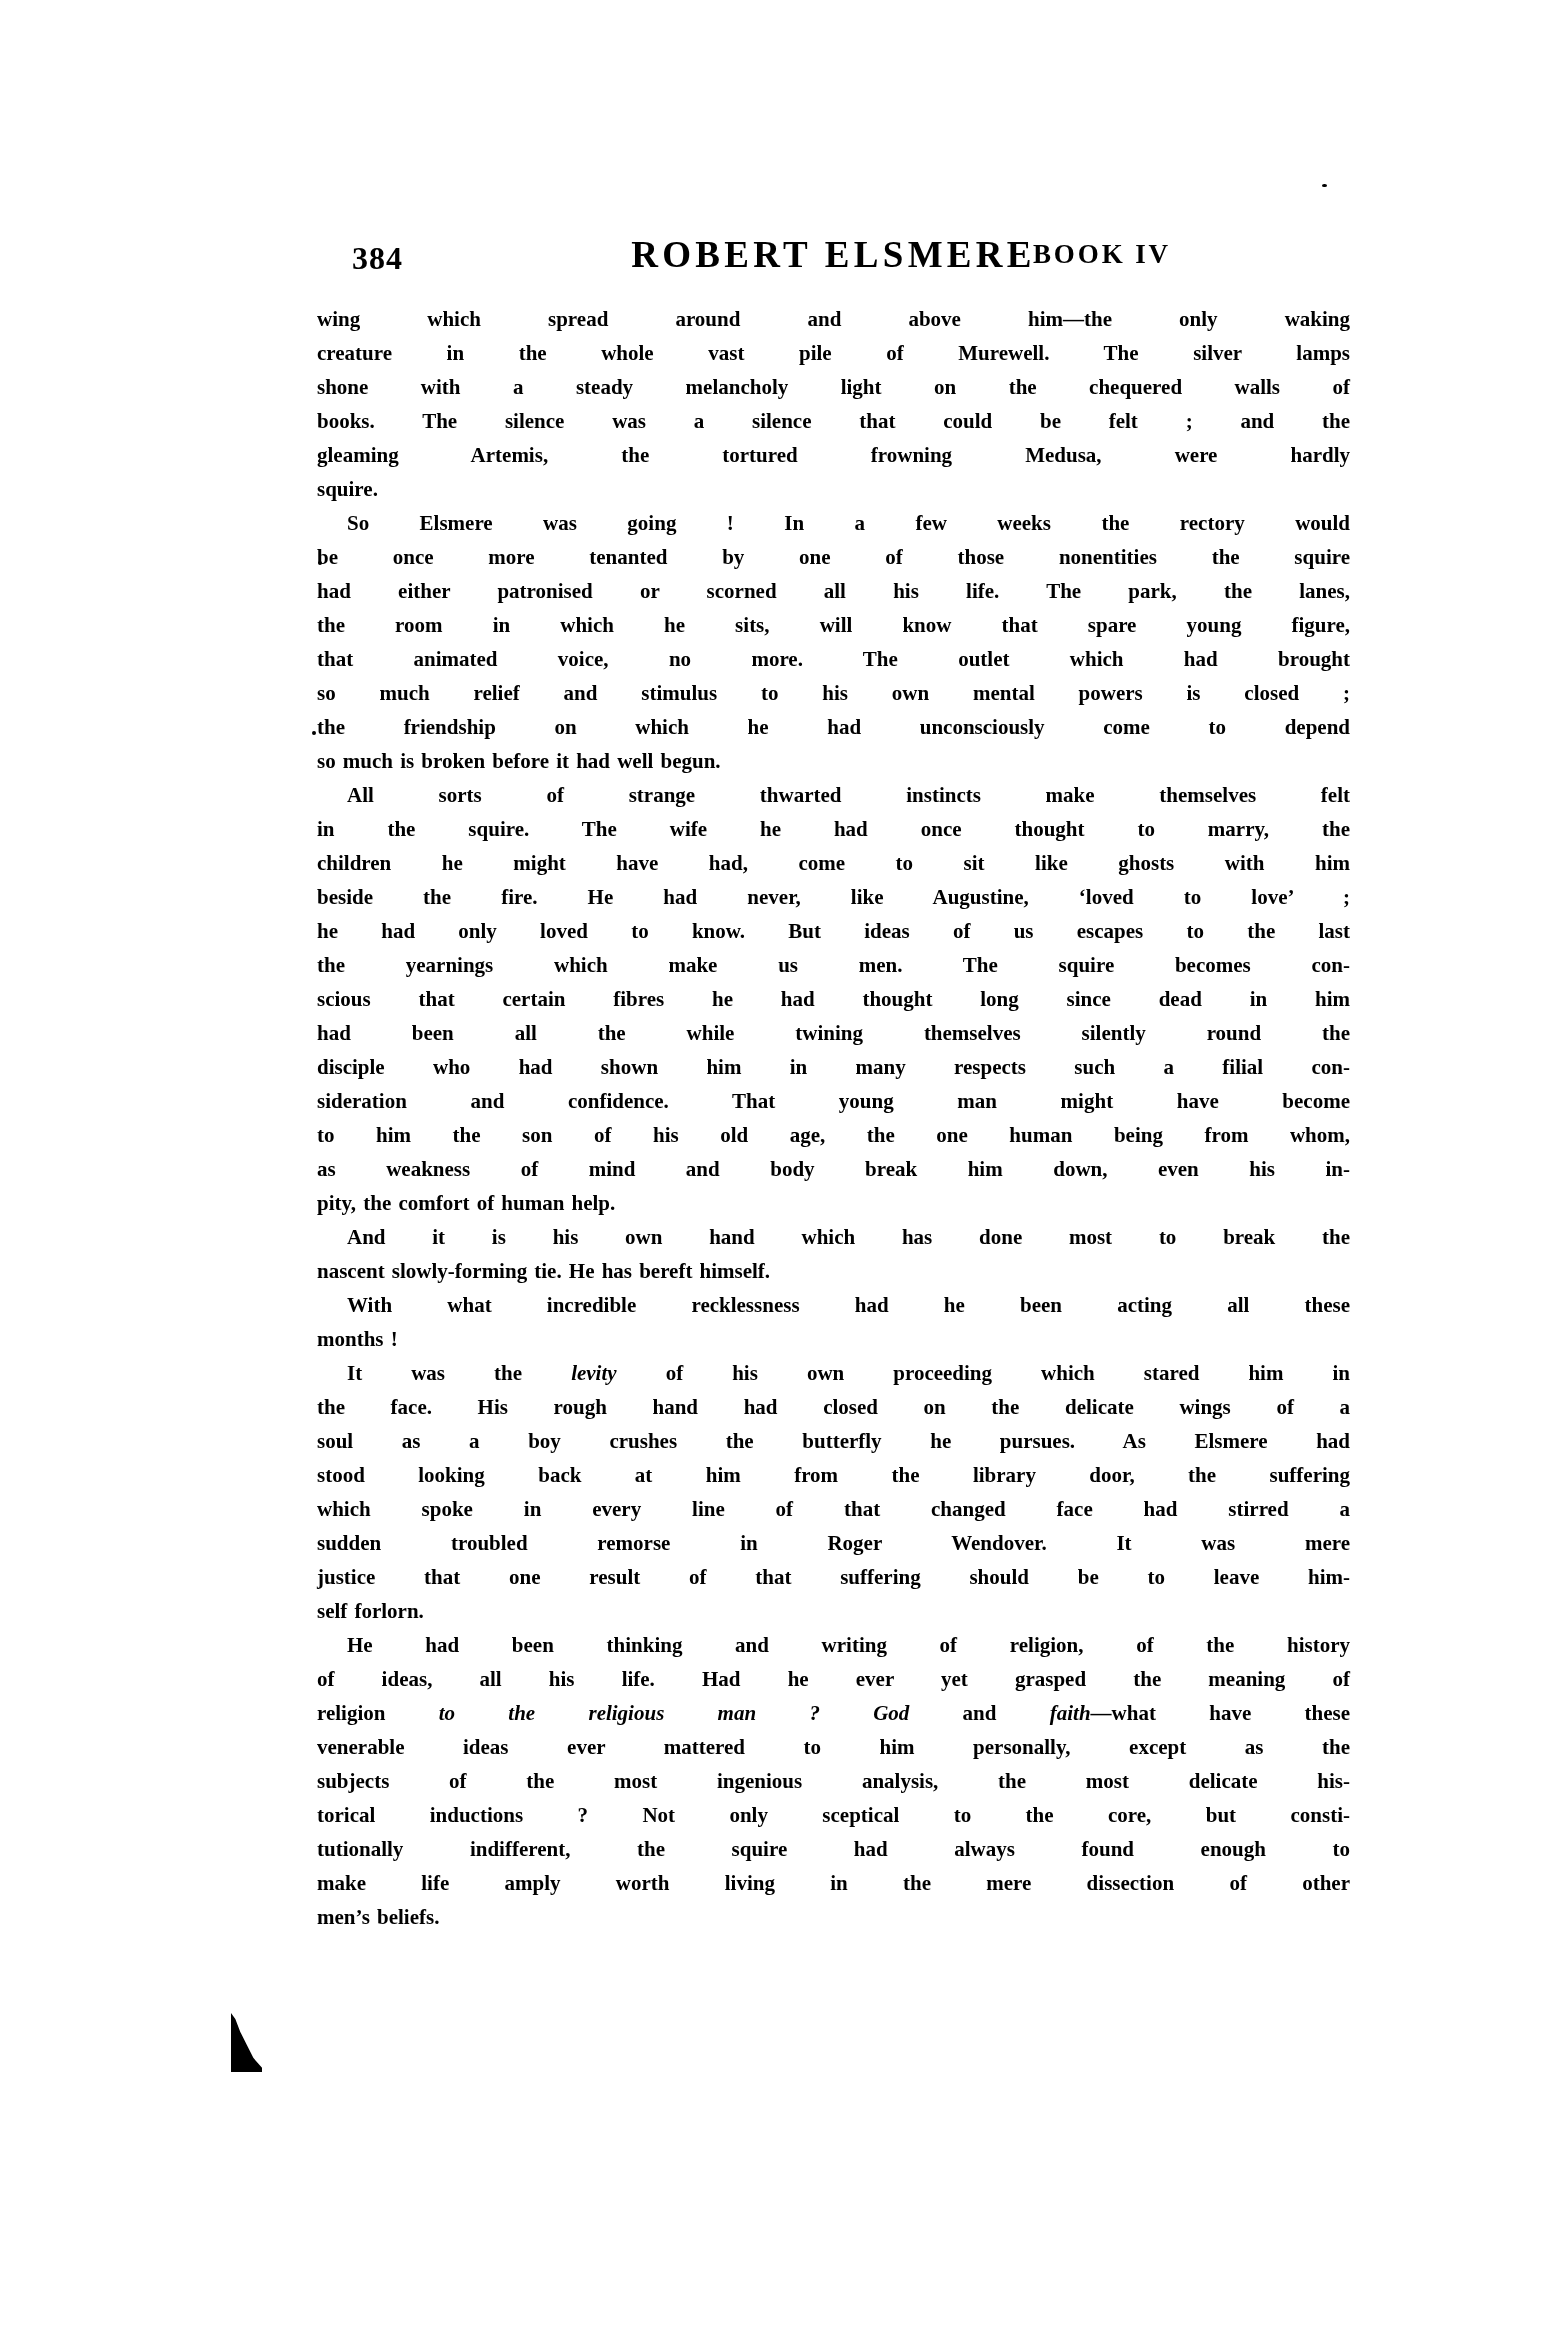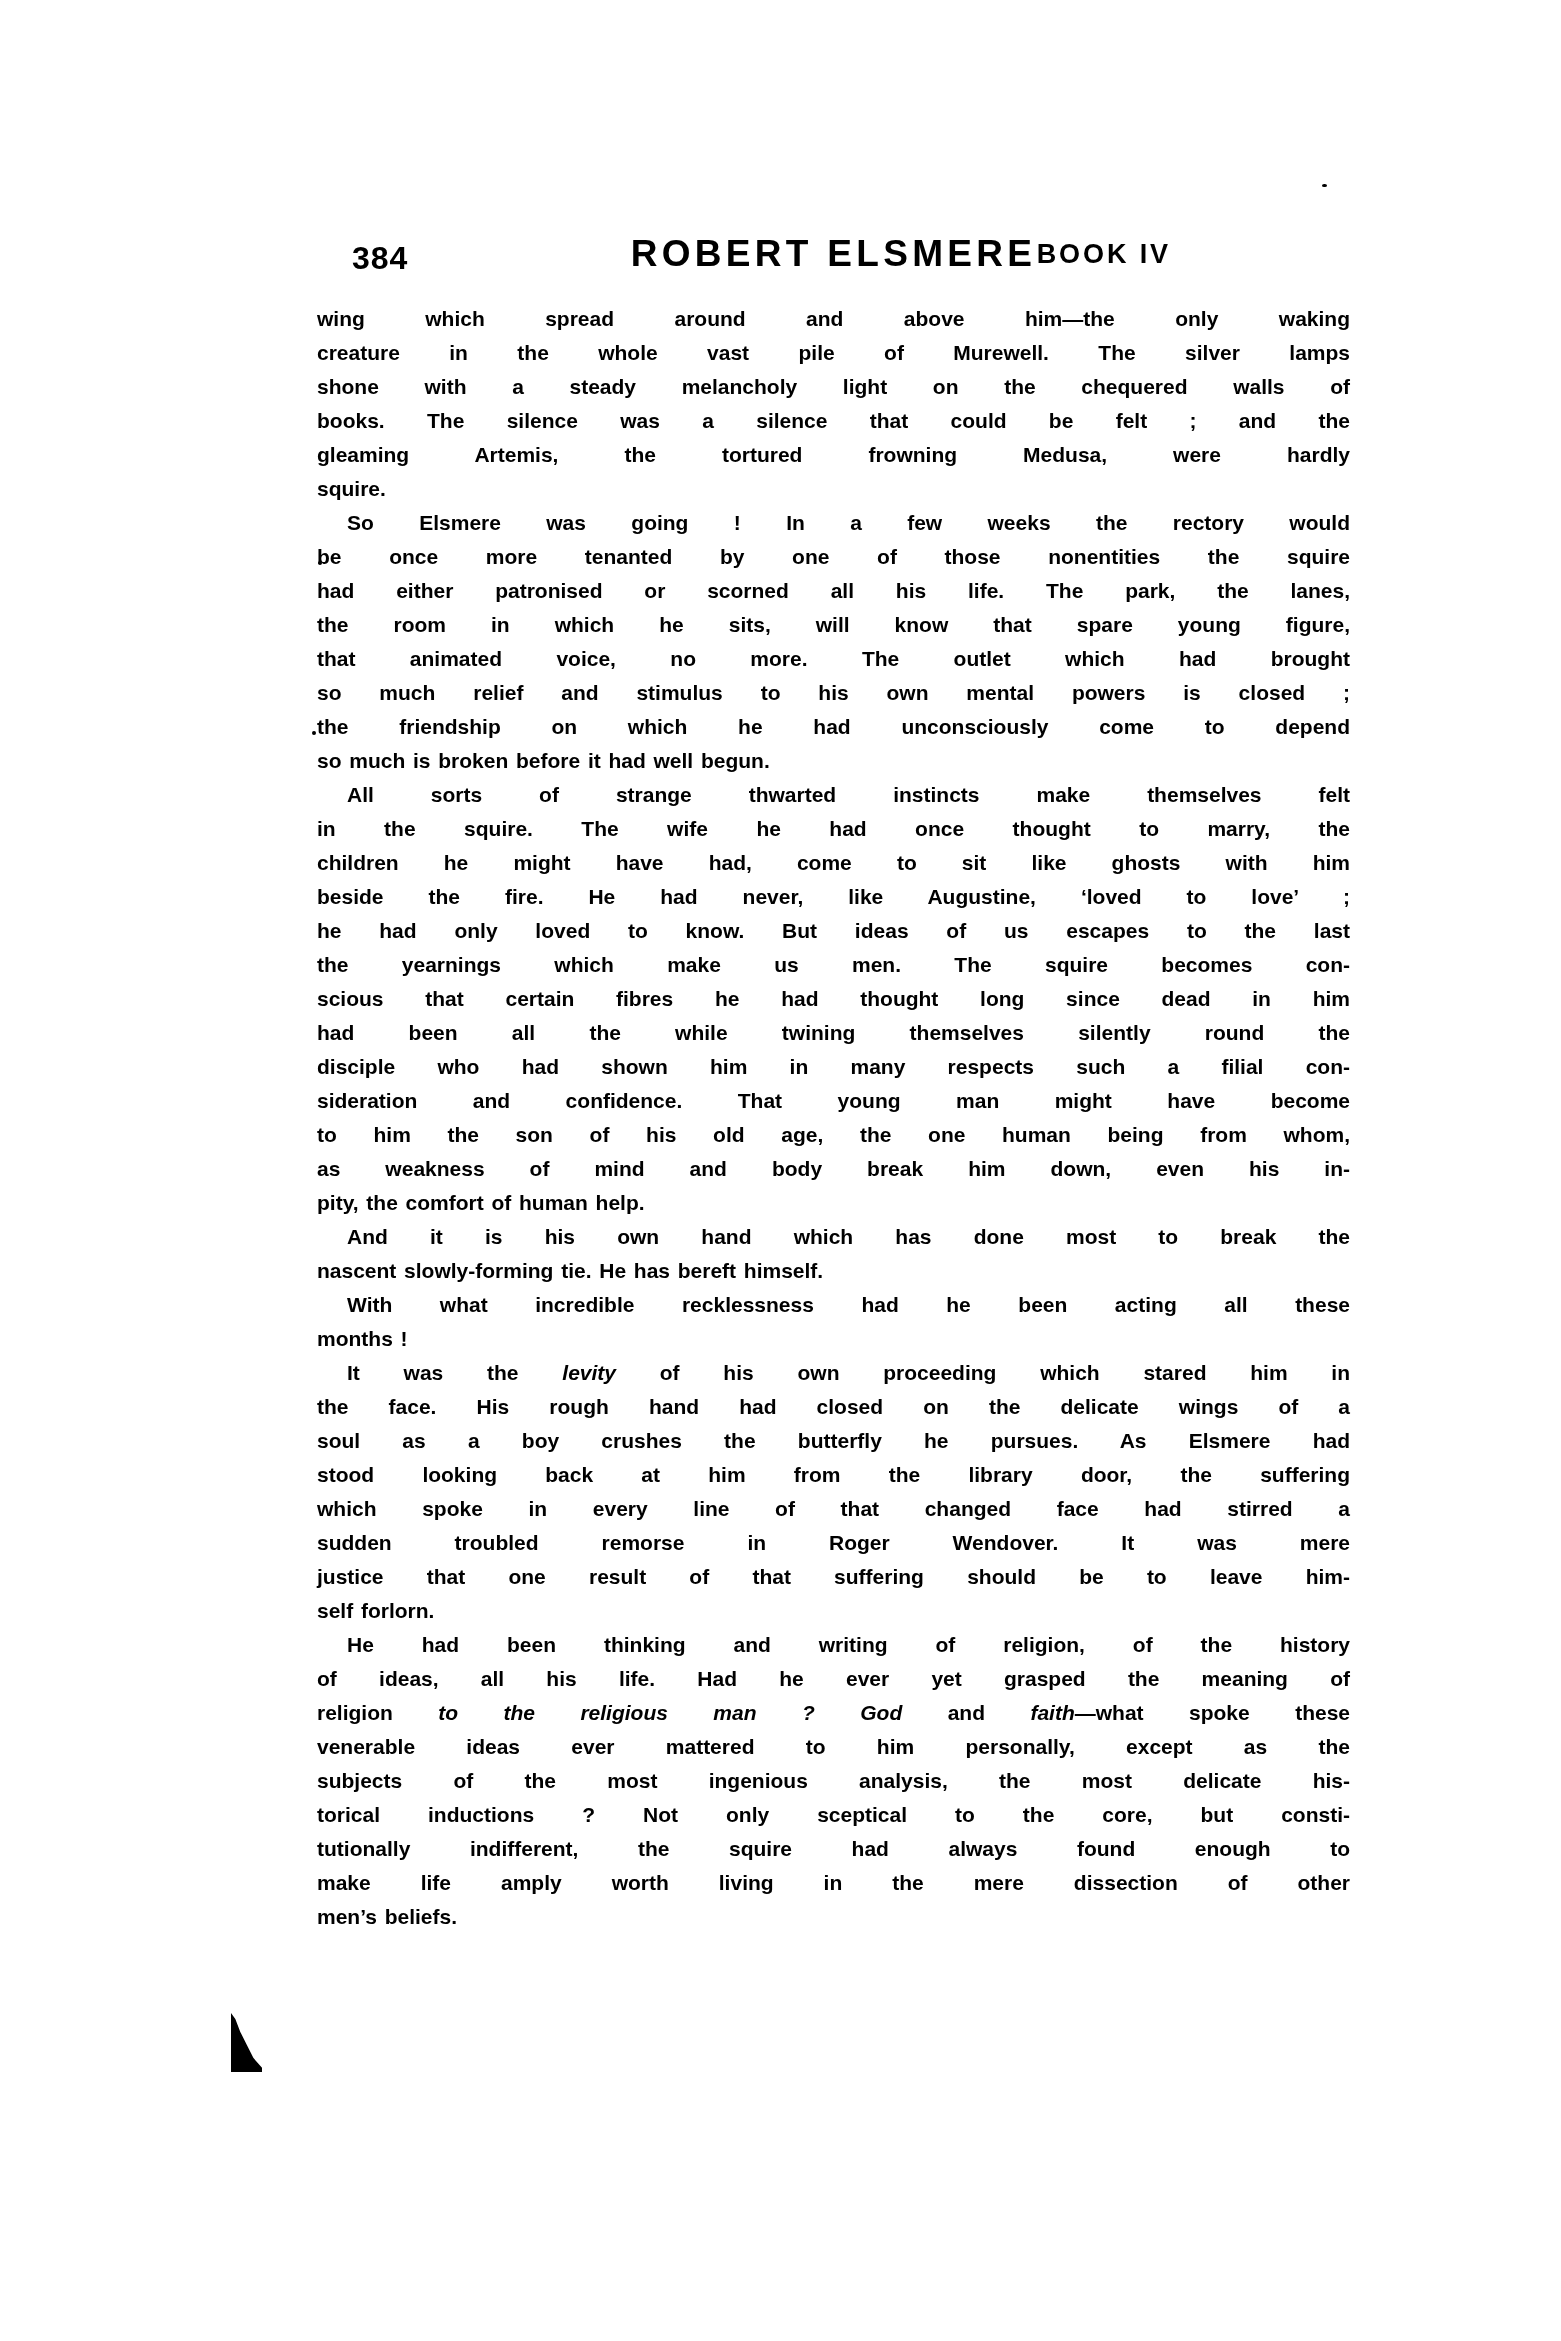--- a/index.html
+++ b/index.html
@@ -1,21 +1,21 @@
 <!DOCTYPE html>
 <html style="font-size:7.7px"><head>
 <meta charset="utf-8">
 <style>
   html,body{margin:0;padding:0;background:#ffffff;}
   .page{
     position:relative;
     width:1363px;height:2342px;
     background:#ffffff;
     overflow:hidden;
-    font-family:Liberation Sans, sans-serif;
+    font-family:Liberation Serif, serif;
     color:#000;
   }
   
   .pageno{
     position:absolute;left:352px;top:240px;
     font-size:32px;font-weight:700;letter-spacing:1px;
   }
   .running-title{
     position:absolute;left:317px;top:233px;width:1033px;
     text-align:center;
@@ -92,21 +92,21 @@
       <div class="line indent"><span>It was the </span><span class="it">levity</span><span> of his own proceeding which stared him in</span></div>
       <div class="line"><span>the face. His rough hand had closed on the delicate wings of a</span></div>
       <div class="line"><span>soul as a boy crushes the butterfly he pursues. As Elsmere had</span></div>
       <div class="line"><span>stood looking back at him from the library door, the suffering</span></div>
       <div class="line"><span>which spoke in every line of that changed face had stirred a</span></div>
       <div class="line"><span>sudden troubled remorse in Roger Wendover. It was mere</span></div>
       <div class="line"><span>justice that one result of that suffering should be to leave him-</span></div>
       <div class="line last"><span>self forlorn.</span></div>
       <div class="line indent"><span>He had been thinking and writing of religion, of the history</span></div>
       <div class="line"><span>of ideas, all his life. Had he ever yet grasped the meaning of</span></div>
-      <div class="line"><span>religion </span><span class="it">to the religious man ?</span><span> </span><span class="it">God</span><span> and </span><span class="it">faith</span><span>—what spoke these</span></div>
+      <div class="line"><span>religion </span><span class="it">to the religious man ?</span><span> </span><span class="it">God</span><span> and </span><span class="it">faith</span><span>—what have these</span></div>
       <div class="line"><span>venerable ideas ever mattered to him personally, except as the</span></div>
       <div class="line"><span>subjects of the most ingenious analysis, the most delicate his-</span></div>
       <div class="line"><span>torical inductions ? Not only sceptical to the core, but consti-</span></div>
       <div class="line"><span>tutionally indifferent, the squire had always found enough to</span></div>
       <div class="line"><span>make life amply worth living in the mere dissection of other</span></div>
       <div class="line last"><span>men’s beliefs.</span></div>
     </div>
 
   <div class="dot a"></div>
   <div class="dot b"></div>

